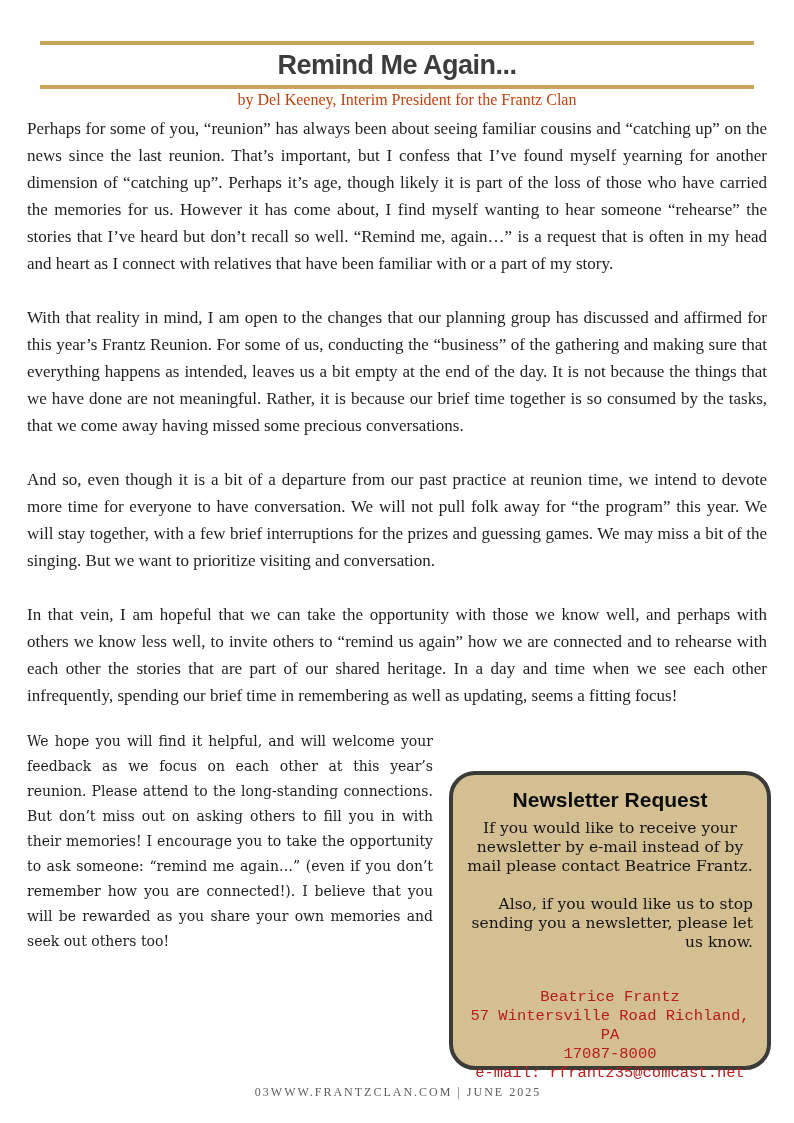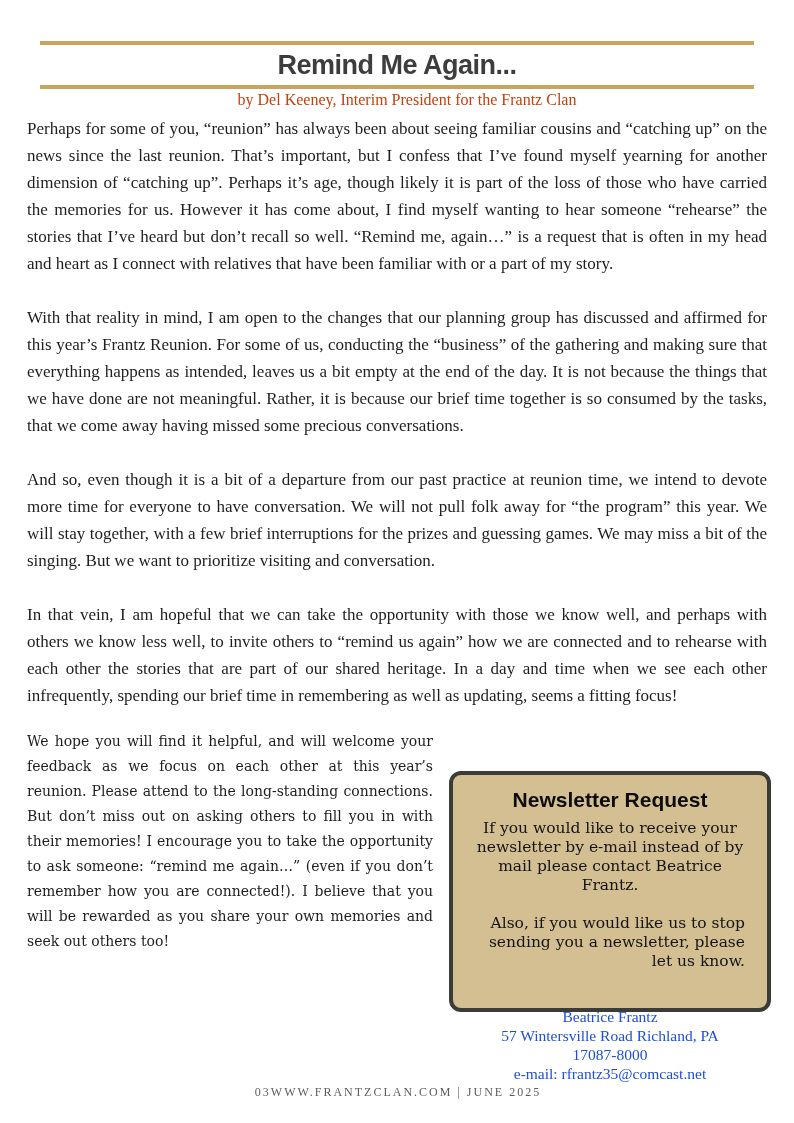--- a/index.html
+++ b/index.html
@@ -51,50 +51,50 @@
     font-family: "DejaVu Serif", serif;
     font-size: 14px;
     line-height: 25px;
   }
   
   .newsletter-box {
     position: absolute;
     left: 449px;
     top: 771px;
     width: 322px;
-    height: 241px;
+    height: 299px;
     box-sizing: border-box;
     background: #d4bf92;
     border: 4px solid #3b3b38;
-    border-radius: 12px;
-    padding: 10px 22px;
+    border-radius: 26px;
+    padding: 10px 14px;
     text-align: center;
   }
   .newsletter-box .box-title {
     margin: 2px 0 6px 0;
     font-family: "Liberation Sans", sans-serif;
     font-weight: 700;
     font-size: 21px;
     line-height: 26px;
     color: #0c0c0c;
   }
   .newsletter-box p {
     margin: 0;
     font-family: "DejaVu Serif", serif;
     font-size: 15.5px;
     line-height: 19px;
     color: #141414;
   }
   .newsletter-box p.gap { margin-top: 19px; text-align: right; }
   .newsletter-box .contact { margin-top: 36px; }
   .newsletter-box .contact div {
-    font-family: Liberation Serif, serif;
+    font-family: Liberation Mono, monospace;
     font-size: 15.5px;
     line-height: 19px;
-    color: #1d4ed8;
+    color: #b91c1c;
   }
   
   .footer {
     position: absolute;
     left: 30px;
     right: 28px;
     top: 1085px;
     display: flex;
     justify-content: center;
     align-items: baseline;

